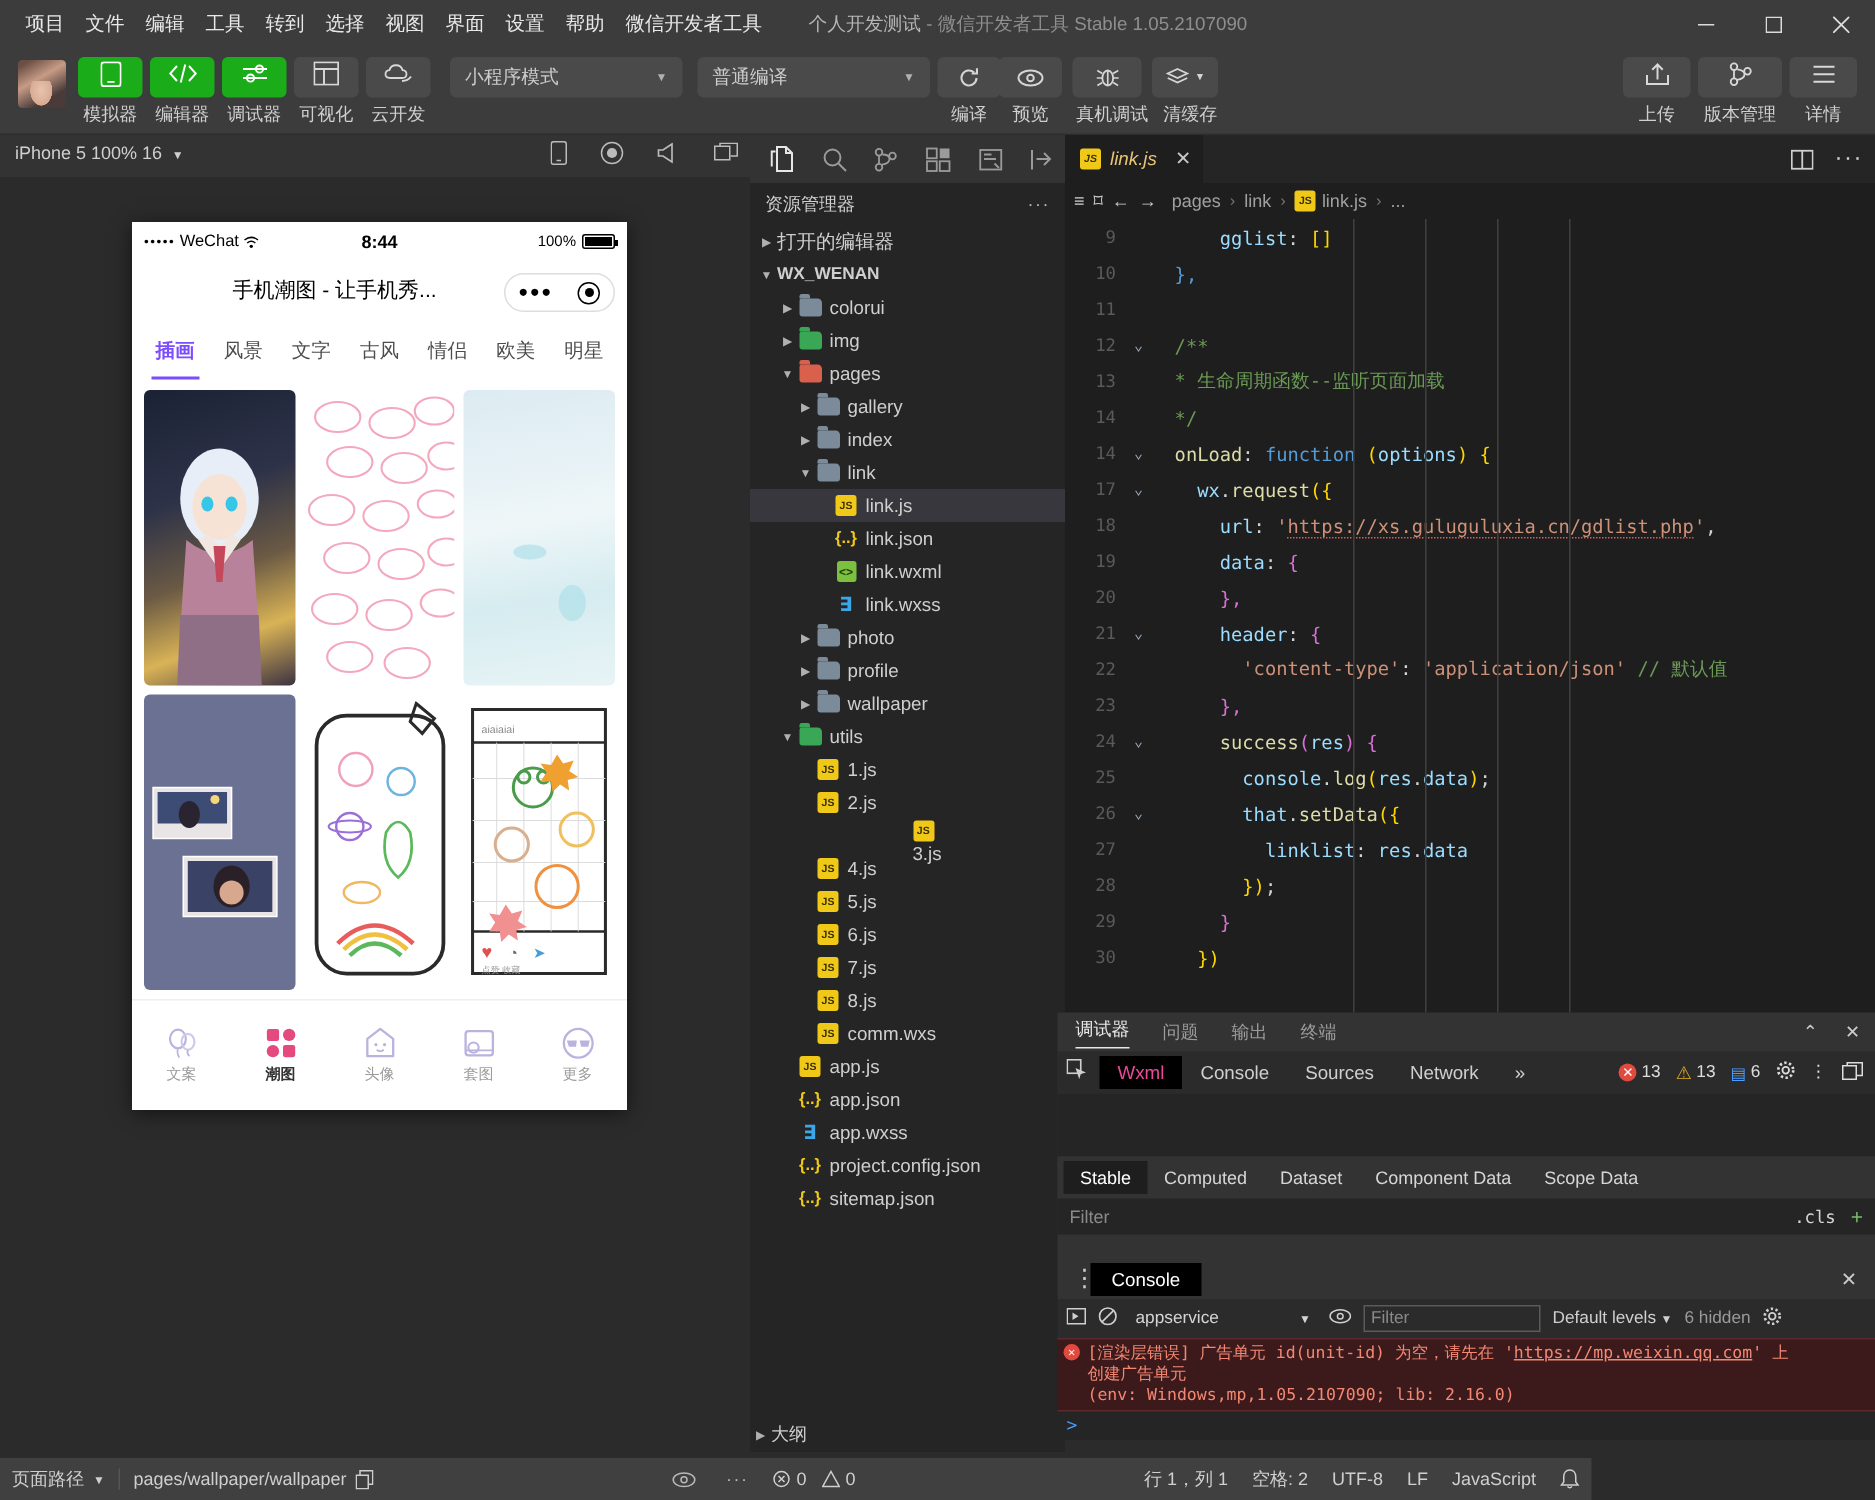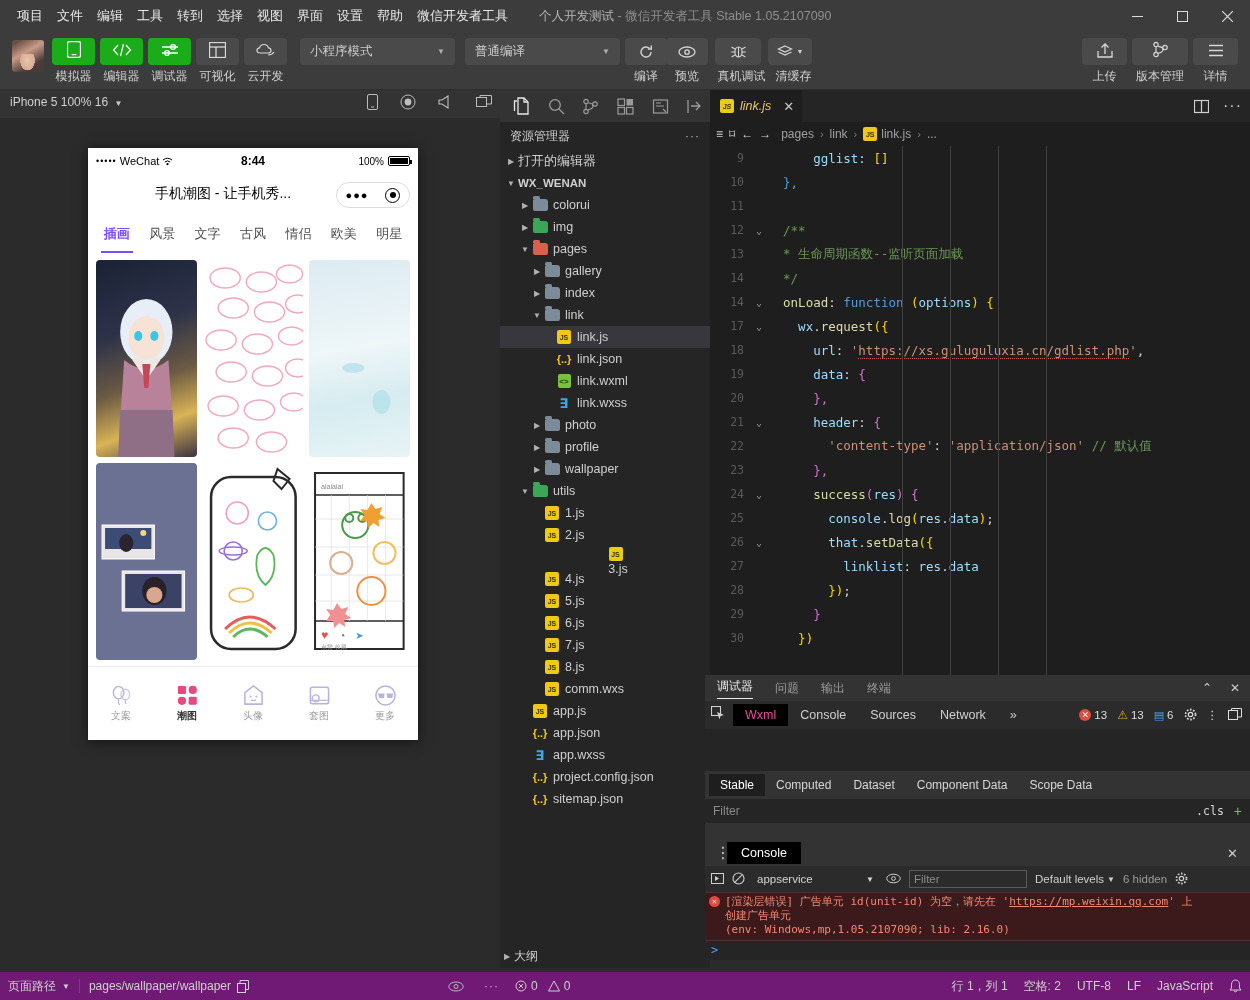--- a/index.html
+++ b/index.html
@@ -155,21 +155,21 @@
     color:#8a8a8a; font-size:11.5px; padding:0 4px; display:flex; align-items:center; }
   .err{ background:#3c1a1c; border-top:1px solid #5a2a2c; border-bottom:1px solid #5a2a2c;
     padding:2px 4px 3px 20px; position:relative;
     font-family:"DejaVu Sans Mono","Liberation Mono",monospace; font-size:11px; color:#f48771; line-height:14px; }
   .err .eico{ position:absolute; left:4px; top:3px; width:11px; height:11px; border-radius:50%;
     background:#e04a3f; color:#fff; font-size:8px; display:flex; align-items:center; justify-content:center; }
   .err a{ color:#f48771; text-decoration:underline; }
   .prompt{ color:#4a9eff; font-size:12px; padding:2px 6px; font-family:"DejaVu Sans Mono",monospace; }
 
   
-  .status{ position:absolute; left:0; bottom:0; width:1250px; height:28px; background:#701a75;
+  .status{ position:absolute; left:0; bottom:0; width:1061px; height:28px; background:#404040;
     display:flex; align-items:center; font-size:12px; color:#cfcfcf; }
   .st-l{ display:flex; align-items:center; gap:6px; padding-left:8px; }
   .st-path{ border-left:1px solid #555; padding-left:9px; margin-left:3px; display:flex; align-items:center; gap:6px; }
   .st-mid{ position:absolute; left:448px; display:flex; gap:20px; align-items:center; }
   .st-dbg{ position:absolute; left:515px; display:flex; gap:10px; align-items:center; font-size:12px; }
   .st-r{ position:absolute; right:8px; display:flex; gap:16px; align-items:center; }
 </style>
 </head>
 <body>
 

